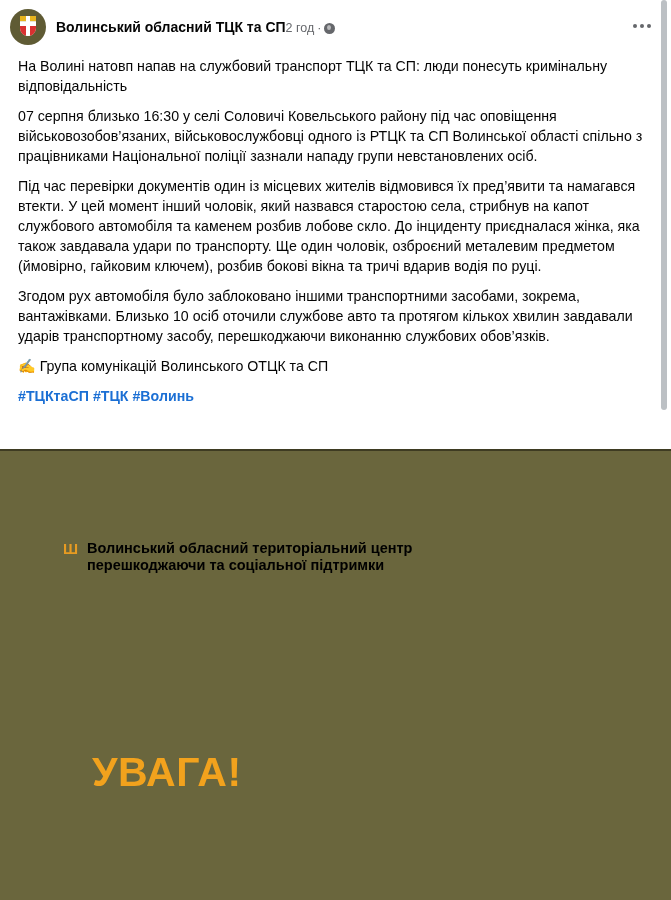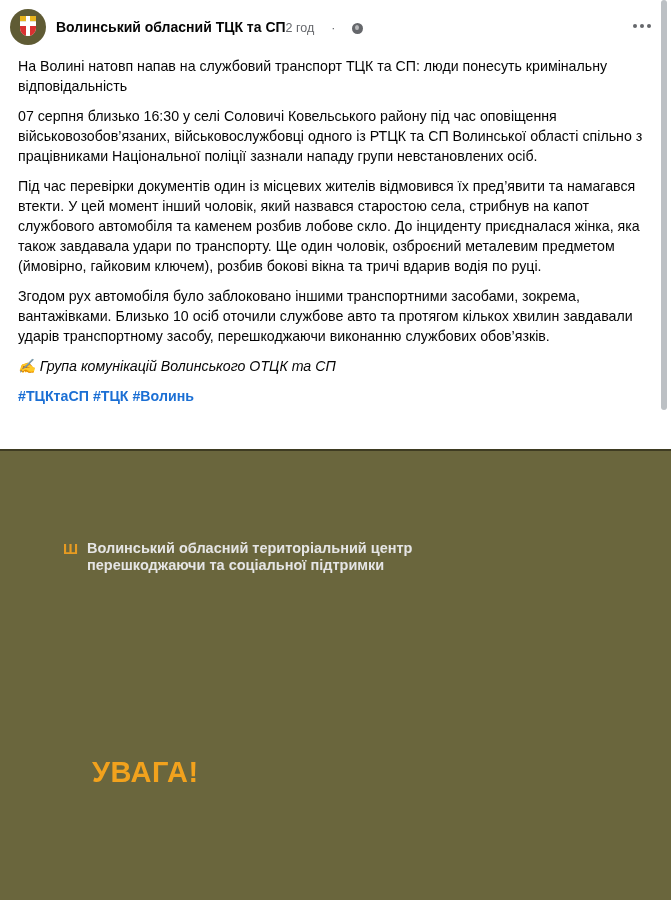--- a/index.html
+++ b/index.html
@@ -9,37 +9,37 @@
   .avatar { width:36px; height:36px; border-radius:50%; background:#5f5b34; position:relative; overflow:hidden; flex:0 0 36px; }
   .avatar .shield { position:absolute; left:10px; top:7px; width:16px; height:20px; background:#e8e3d6; border-radius:0 0 8px 8px; overflow:hidden; }
   .avatar .shield .tl { position:absolute; left:0; top:0; width:6px; height:5px; background:#e8b41d; }
   .avatar .shield .tr { position:absolute; right:0; top:0; width:6px; height:5px; background:#e8b41d; }
   .avatar .shield .bl { position:absolute; left:0; top:10px; width:6px; height:10px; background:#d93030; }
   .avatar .shield .br { position:absolute; right:0; top:10px; width:6px; height:10px; background:#d93030; }
   .avatar .shield .vx { position:absolute; left:6px; top:0; width:4px; height:20px; background:#fff; }
   .avatar .shield .hx { position:absolute; left:0; top:6px; width:16px; height:4px; background:#fff; }
   .meta { margin-left:10px; display:flex; flex-direction:row; }
   .page-name { font-weight:bold; font-size:14px; line-height:18px; color:#050505; }
-  .subline { font-size:12.5px; color:#65676b; display:flex; align-items:center; gap:17px; line-height:16px; margin-top:2px; }
+  .subline { font-size:12.5px; color:#65676b; display:flex; align-items:center; gap:3px; line-height:16px; margin-top:2px; }
   .globe { width:11px; height:11px; border-radius:50%; background:#65676b; display:inline-block; position:relative; }
   .globe::after { content:""; position:absolute; left:3px; top:2px; width:4px; height:5px; border-radius:50%; background:#fff; opacity:.55; }
   .more { position:absolute; left:630px; top:20px; width:24px; height:12px; display:flex; gap:3px; align-items:center; justify-content:center; cursor:pointer; }
   .more span { width:4px; height:4px; border-radius:50%; background:#65676b; display:block; }
   .scrollbar { position:absolute; left:661px; top:0; width:6px; height:410px; background:#bcc0c4; border-radius:3px; }
   .body-text { position:absolute; left:10px; top:56px; width:640px; font-size:14.2px; line-height:20px; color:#050505; }
   .body-text p { margin:0 0 10px 8px; }
-  .sig { margin:0;font-style:italic; }
+  .sig { margin:0; }
   .hashtags { margin:0; }
   .hashtags a { color:#1b6fd4; font-weight:bold; text-decoration:none; margin-right:4px; cursor:pointer; }
   .pen { color:#e0a32a; margin-right:4px; }
   .image-panel { position:absolute; left:0; top:449px; width:671px; height:451px; background:#6a663d; border-top:2px solid #3e3b22; box-sizing:border-box; }
   .org-line { position:absolute; left:63px; top:89px; display:flex; align-items:flex-start; }
   .trident { width:14px; height:18px; color:#e79b22; font-weight:bold; font-size:15px; line-height:18px; margin-right:10px; margin-top:0px; }
-  .org-name { color:#e5e5e5; font-weight:bold; font-size:14.5px; line-height:17px; }
-  .alert-title { position:absolute; left:92px; top:302px; color:#f2a21d; font-weight:bold; font-size:29px; line-height:38px; letter-spacing:0.5px; }
+  .org-name { color:#000000; font-weight:bold; font-size:14.5px; line-height:17px; }
+  .alert-title { position:absolute; left:92px; top:302px; color:#f2a21d; font-weight:bold; font-size:41px; line-height:38px; letter-spacing:0.5px; }
   .alert-sub { position:absolute; left:92px; top:344px; color:#f2efe8; font-weight:bold; font-size:37px; line-height:42px; letter-spacing:0.5px; }
 </style>
 </head>
 <body>
 
 <div class="post">
   <div class="header">
     <div class="avatar">
       <div class="shield">
         <div class="tl"></div>

